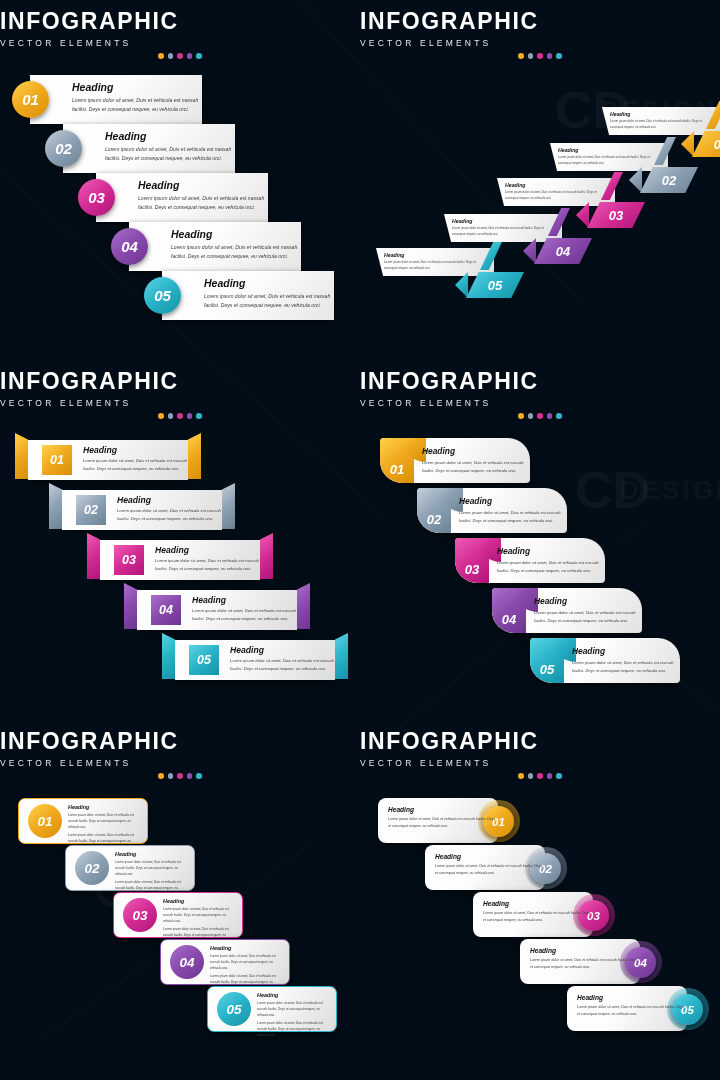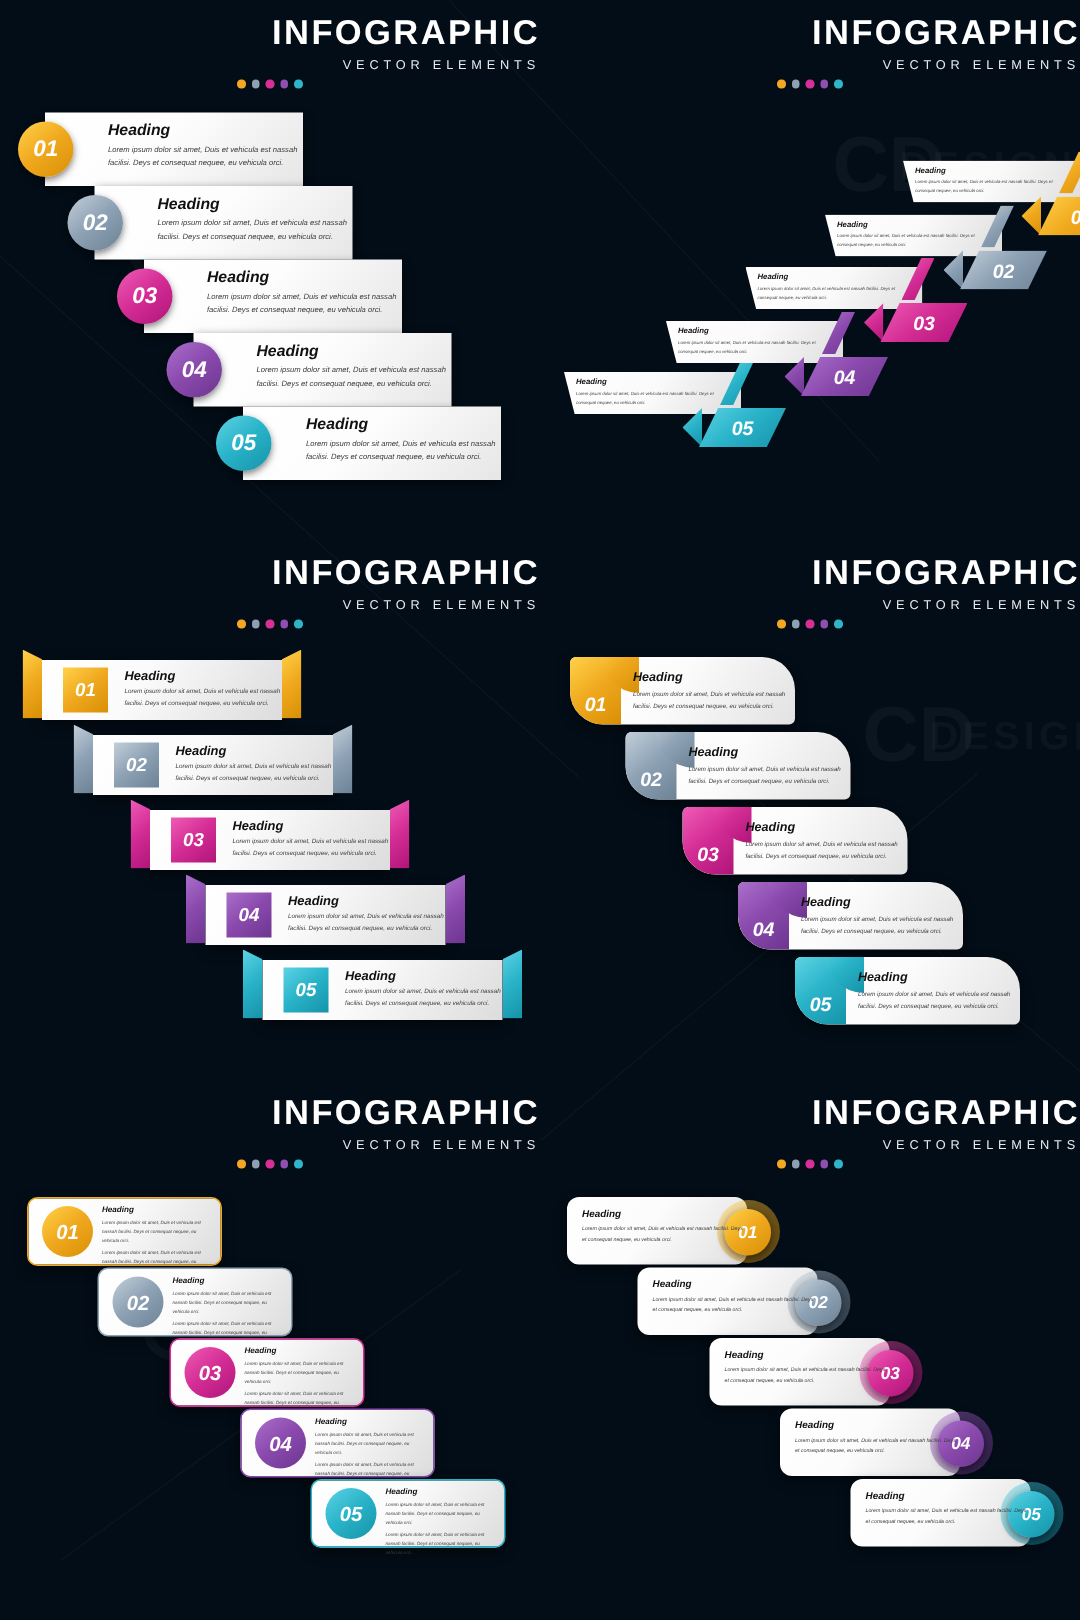--- a/index.html
+++ b/index.html
@@ -16,21 +16,21 @@
 
   .panel{ position:absolute; width:360px; height:360px; overflow:hidden; }
   .p1{left:0;   top:0;}
   .p2{left:360px;top:0;}
   .p3{left:0;   top:360px;}
   .p4{left:360px;top:360px;}
   .p5{left:0;   top:720px;}
   .p6{left:360px;top:720px;}
 
   
-  .hdr{ position:absolute; left:0; right:0; top:10px; text-align:right; }
+  .hdr{ position:absolute; left:0; right:0; top:10px; text-align:left; }
   .hdr .t1{
     color:#ffffff; font-size:23px; font-weight:700; letter-spacing:1.6px;
     font-family:"Liberation Sans", sans-serif; line-height:1;
   }
   .hdr .t2{
     color:#e8eaee; font-size:8.5px; letter-spacing:3.2px; margin-top:5px; font-weight:400;
   }
   .dots{ margin-top:5px; display:flex; gap:4px; justify-content:center; }
   .dots i{ width:5.5px; height:5.5px; border-radius:50%; display:block; }
 

